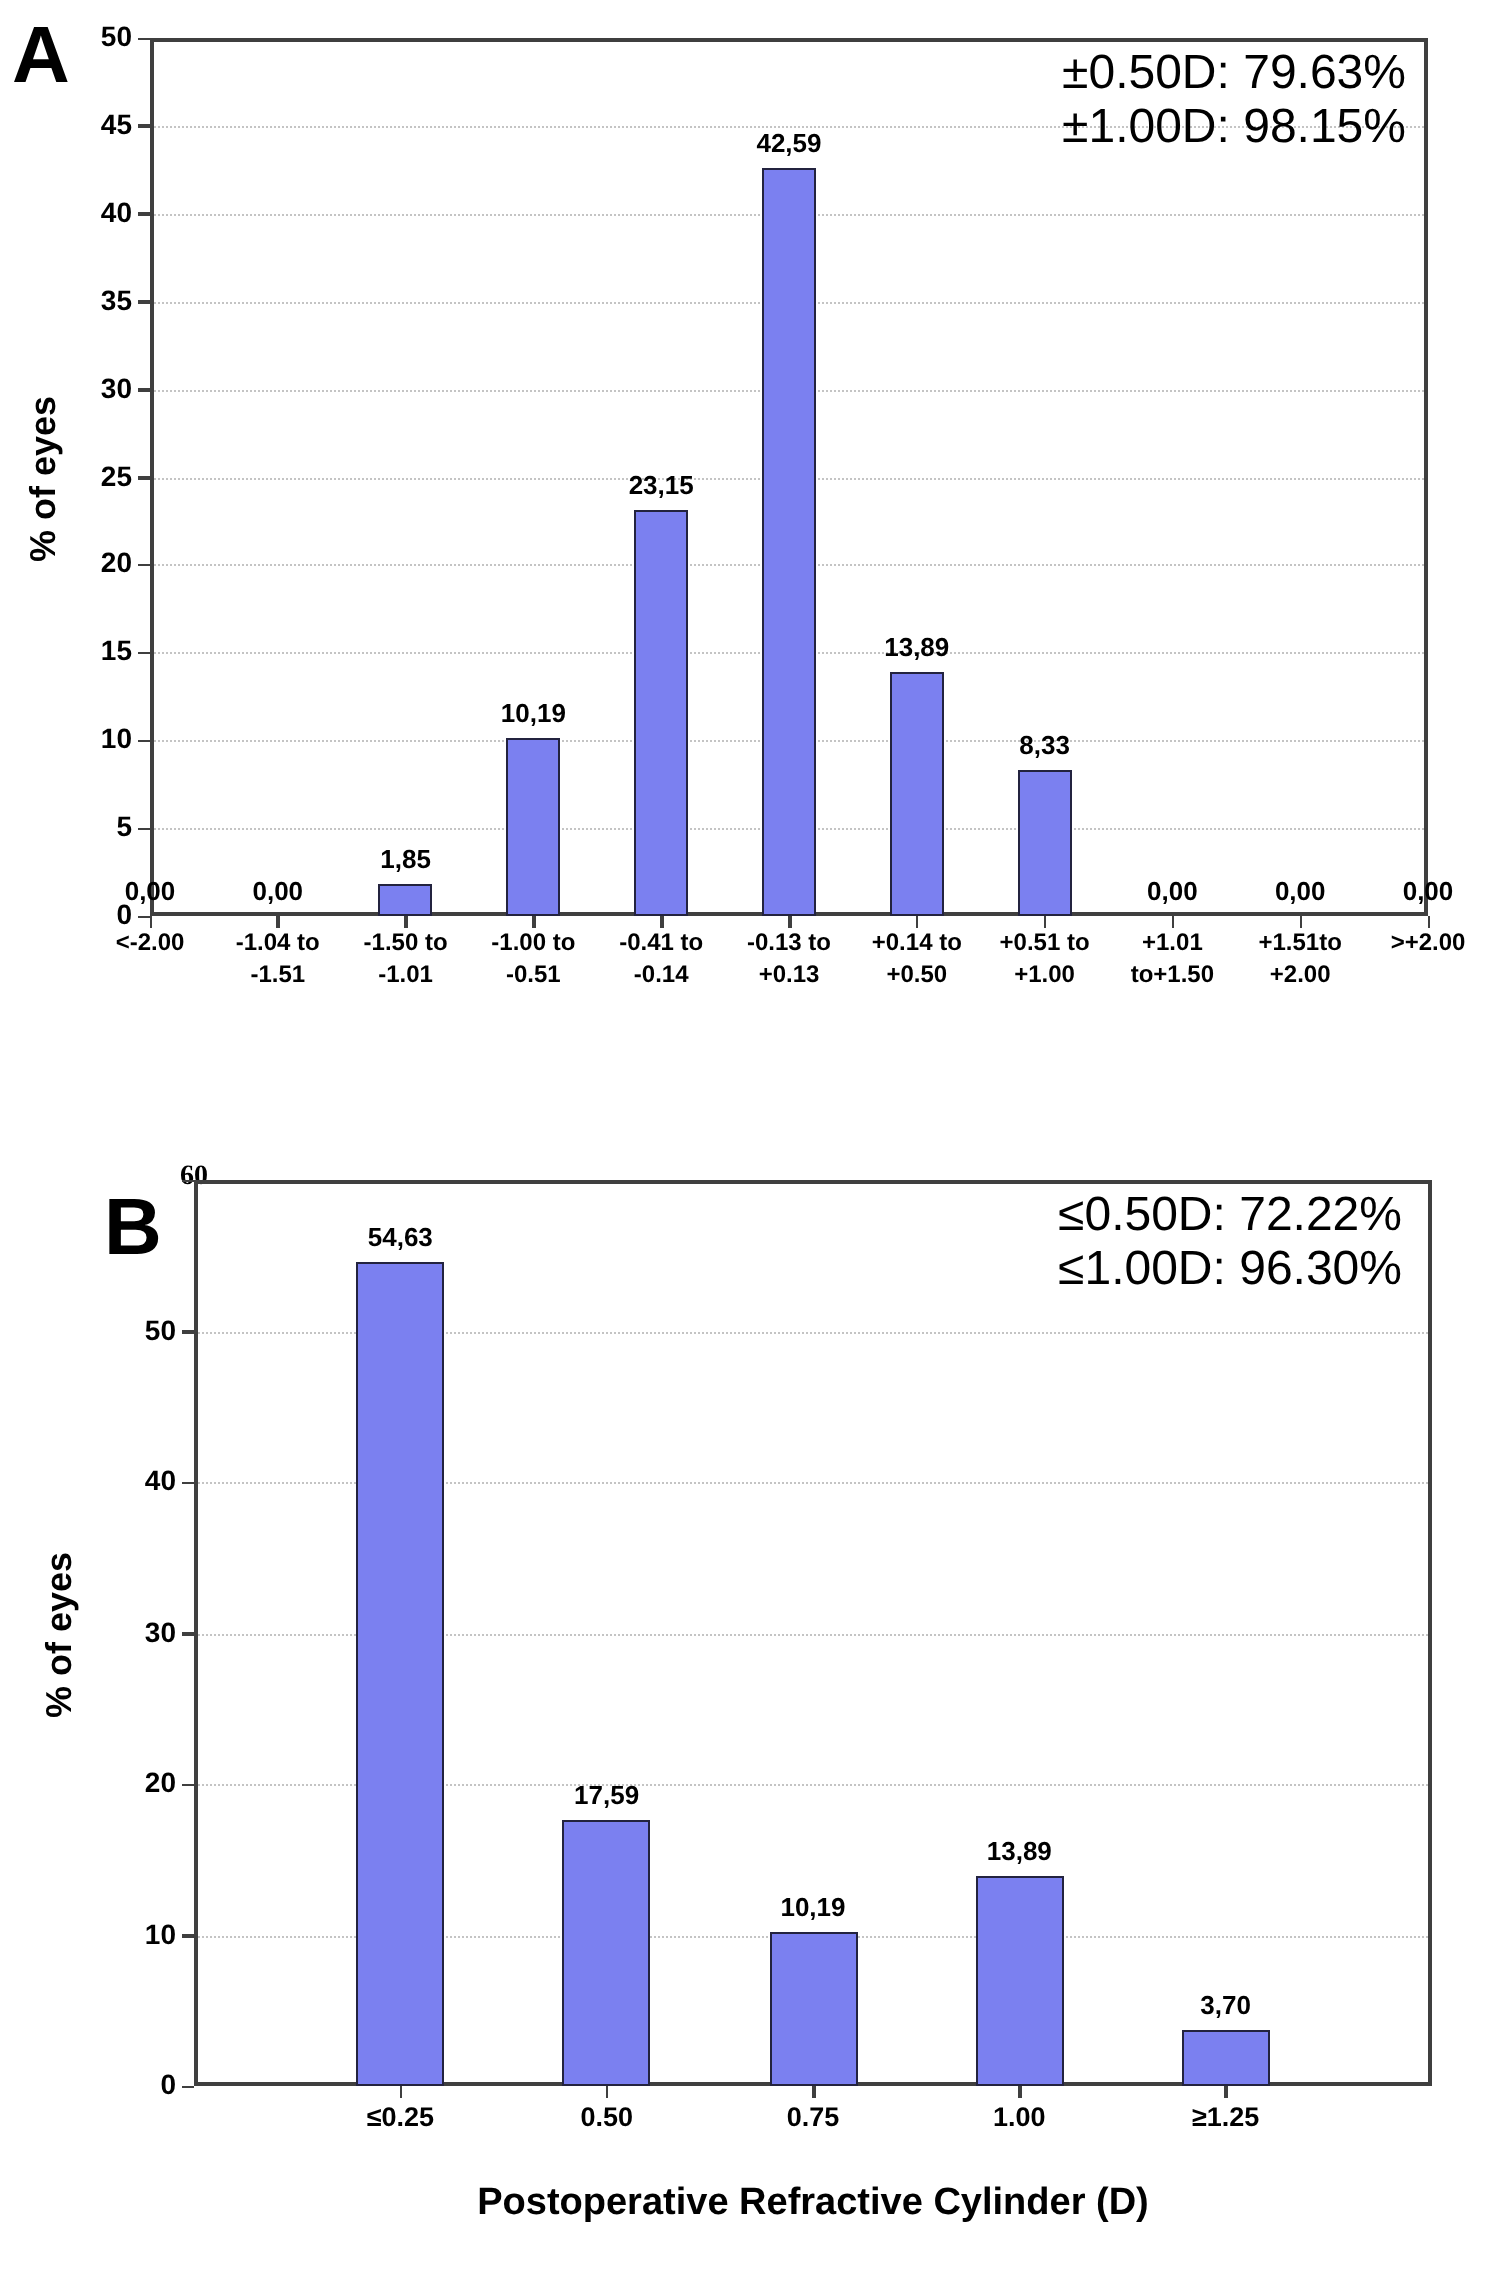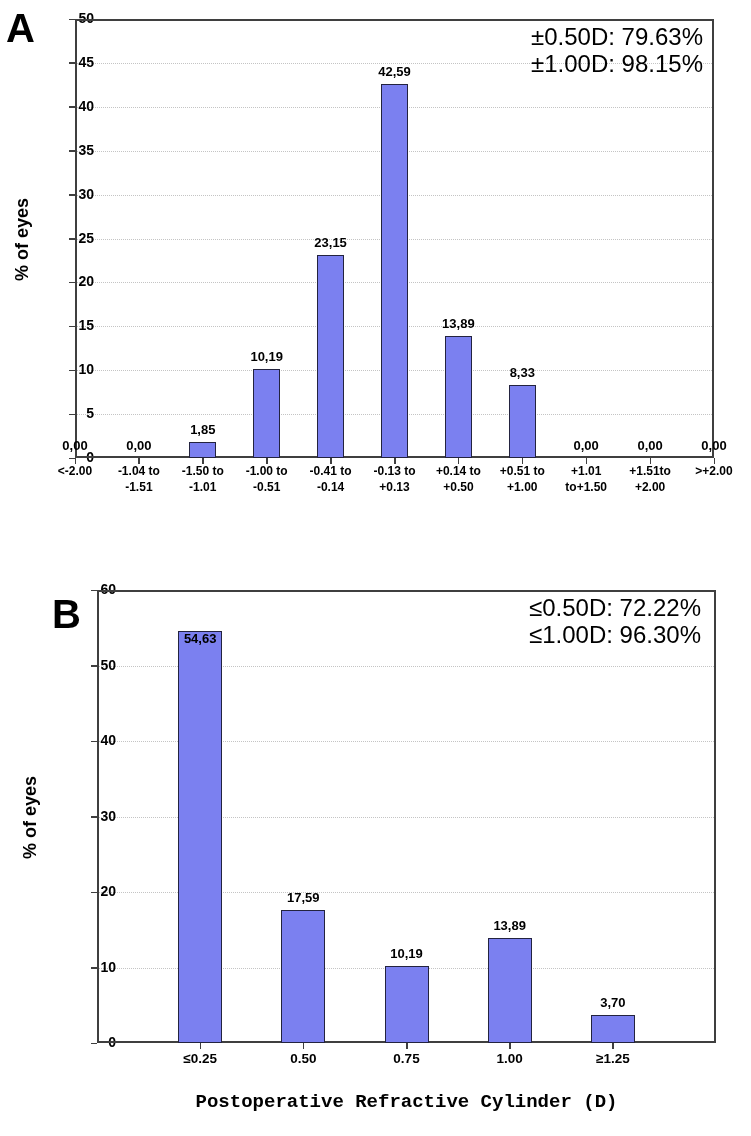--- a/index.html
+++ b/index.html
@@ -15,25 +15,25 @@
   .ytitle.pA{left:-58px;top:229px;}
   .ytitle.pB{left:-50px;top:807px;}
   .plotbox{position:absolute;border:2px solid #3f3f3f;box-sizing:border-box;z-index:3;}
   .plotbox.pA{left:75px;top:19px;width:639px;height:439px;}
   .plotbox.pB{left:97px;top:590px;width:619px;height:453px;}
   .annot{position:absolute;text-align:center;font-size:24px;font-weight:400;line-height:27px;z-index:6;}
   .annot.pA{right:48px;top:23px;}
   .annot.pB{right:50px;top:594px;}
   .xtitle{position:absolute;font-size:19px;font-weight:700;text-align:center;z-index:2;}
   .xtitle.pA{left:75px;width:639px;top:524px;}
-  .xtitle.pB{left:97px;width:619px;top:1091px;font-family:Liberation Mono, monospace;}
+  .xtitle.pB{left:97px;width:619px;top:1091px;}
   .gridline{position:absolute;height:0;border-top:1px dotted #c4c4c4;z-index:1;}
   .bar{position:absolute;box-sizing:border-box;border:1.5px solid #23233f;z-index:4;}
   .vlabel{position:absolute;font-size:13px;font-weight:700;text-align:center;z-index:5;}
-  .ytick-label{position:absolute;font-size:14px;font-weight:700;text-align:right;z-index:2;padding-left:28px;}
+  .ytick-label{position:absolute;font-size:14px;font-weight:700;text-align:right;z-index:2;}
   .xtick-label{position:absolute;font-weight:700;text-align:center;white-space:pre-line;z-index:2;}
   .xtick-label.pA{font-size:12px;line-height:16px;}
   .xtick-label.pB{font-size:13.5px;line-height:16px;}
   .tickmark{position:absolute;background:#3f3f3f;z-index:3;}
 </style>
 </head>
 <body>
 
 <div id="canvas">
 
@@ -143,24 +143,24 @@
     <div class="ytick-label" style="left: 0px; width: 88px; top: 958.5px;">10</div>
     <div class="tickmark" style="left: 91px; top: 967px; width: 6px; height: 1.5px;"></div>
     <div class="ytick-label" style="left: 0px; width: 88px; top: 883px;">20</div>
     <div class="tickmark" style="left: 91px; top: 891.5px; width: 6px; height: 1.5px;"></div>
     <div class="ytick-label" style="left: 0px; width: 88px; top: 807.5px;">30</div>
     <div class="tickmark" style="left: 91px; top: 816px; width: 6px; height: 1.5px;"></div>
     <div class="ytick-label" style="left: 0px; width: 88px; top: 732px;">40</div>
     <div class="tickmark" style="left: 91px; top: 740.5px; width: 6px; height: 1.5px;"></div>
     <div class="ytick-label" style="left: 0px; width: 88px; top: 656.5px;">50</div>
     <div class="tickmark" style="left: 91px; top: 665px; width: 6px; height: 1.5px;"></div>
-    <div class="ytick-label" style="left: 0px; width: 88px; top: 581px;">60</div>
+    <div class="ytick-label" style="left: 16px; width: 88px; top: 581px; font-family: Liberation Serif, serif;">60</div>
     <div class="tickmark" style="left: 91px; top: 589.5px; width: 6px; height: 1.5px;"></div>
     <div class="bar" style="left: 178.167px; top: 630.543px; width: 44px; height: 412.457px; background: rgb(123, 128, 240); border-color: rgb(35, 35, 63);"></div>
-    <div class="vlabel" style="left: 160.167px; width: 80px; top: 610.543px; margin-top: 20px;">54,63</div>
+    <div class="vlabel" style="left: 160.167px; width: 80px; top: 610.543px;">54,63</div>
     <div class="xtick-label pB" style="left: 160.167px; width: 80px; top: 1051px;">≤0.25</div>
     <div class="tickmark" style="left: 199.667px; top: 1043px; width: 1.5px; height: 6px;"></div>
     <div class="bar" style="left: 281.333px; top: 910.196px; width: 44px; height: 132.804px; background: rgb(123, 128, 240); border-color: rgb(35, 35, 63);"></div>
     <div class="vlabel" style="left: 263.333px; width: 80px; top: 890.196px;">17,59</div>
     <div class="xtick-label pB" style="left: 263.333px; width: 80px; top: 1051px;">0.50</div>
     <div class="tickmark" style="left: 302.833px; top: 1043px; width: 1.5px; height: 6px;"></div>
     <div class="bar" style="left: 384.5px; top: 966.066px; width: 44px; height: 76.9345px; background: rgb(123, 128, 240); border-color: rgb(35, 35, 63);"></div>
     <div class="vlabel" style="left: 366.5px; width: 80px; top: 946.066px;">10,19</div>
     <div class="xtick-label pB" style="left: 366.5px; width: 80px; top: 1051px;">0.75</div>
     <div class="tickmark" style="left: 406px; top: 1043px; width: 1.5px; height: 6px;"></div>

